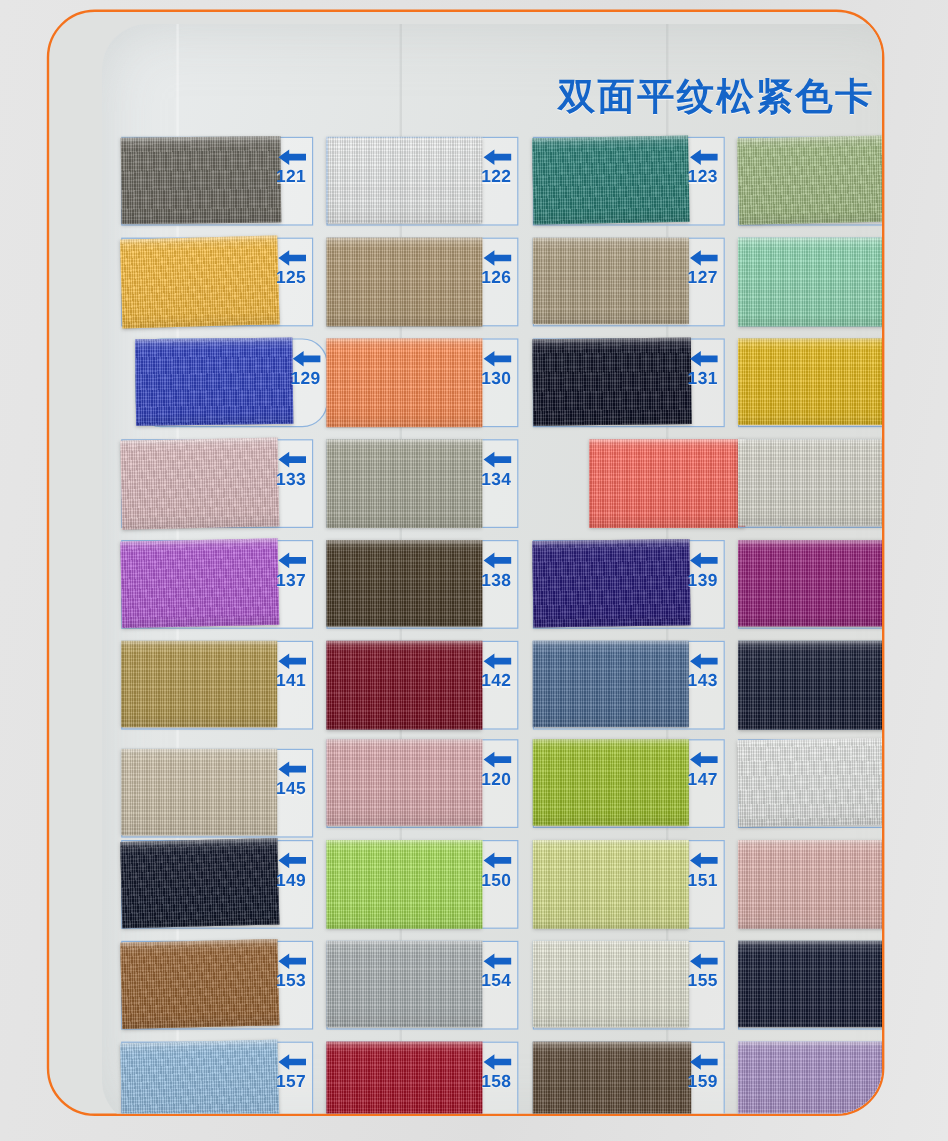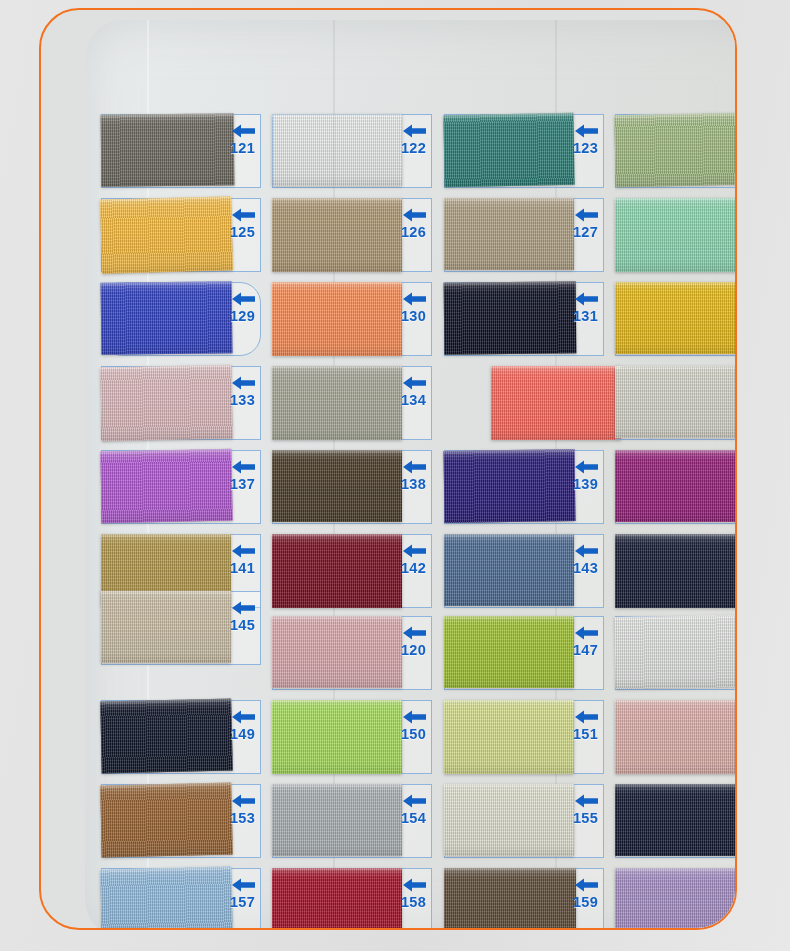--- a/index.html
+++ b/index.html
@@ -108,20 +108,21 @@
 
 <div id="backdrop"></div>
 
 <div id="card-frame">
   <div id="card-paper">
     <div class="crease" style="left:62px;"></div>
     <div class="crease c2" style="left:248px;"></div>
     <div class="crease c2" style="left:470px;"></div>
   </div>
 
+  <div id="title">双面平纹松紧色卡</div>
 
   <div id="grid">
       <div class="cell" style="left: 0px; top: 0px;">
         <div class="swatch" style="background: rgb(109, 106, 97); width: 133px; height: 72px; transform: rotate(-0.6deg);"></div>
         <div class="arrow-wrap">
           <svg class="arrow-icon" width="25" height="16" viewBox="0 0 25 16">
             <path d="M1 8 L10 1.5 L10 5.2 L24 5.2 L24 10.8 L10 10.8 L10 14.5 Z" fill="#1461c6"></path>
           </svg>
           <span class="code">121</span>
         </div>
@@ -170,21 +171,21 @@
         <div class="arrow-wrap">
           <svg class="arrow-icon" width="25" height="16" viewBox="0 0 25 16">
             <path d="M1 8 L10 1.5 L10 5.2 L24 5.2 L24 10.8 L10 10.8 L10 14.5 Z" fill="#1461c6"></path>
           </svg>
           <span class="code">127</span>
         </div>
       </div>
       <div class="cell" style="left: 514px; top: 84px;">
         <div class="swatch" style="background: rgb(143, 217, 180); width: 130px; height: 74px;"></div>
       </div>
-      <div class="cell" style="left: 0px; top: 168px; border-radius: 21px;">
+      <div class="cell" style="left: 12px; top: 168px; border-radius: 21px;">
         <div class="swatch" style="background: rgb(50, 67, 196); width: 131px; height: 72px; transform: rotate(-0.7deg);"></div>
         <div class="arrow-wrap">
           <svg class="arrow-icon" width="25" height="16" viewBox="0 0 25 16">
             <path d="M1 8 L10 1.5 L10 5.2 L24 5.2 L24 10.8 L10 10.8 L10 14.5 Z" fill="#1461c6"></path>
           </svg>
           <span class="code">129</span>
         </div>
       </div>
       <div class="cell" style="left: 171px; top: 168px;">
         <div class="swatch" style="background: rgb(255, 140, 82); width: 130px; height: 74px;"></div>
@@ -290,21 +291,21 @@
         <div class="arrow-wrap">
           <svg class="arrow-icon" width="25" height="16" viewBox="0 0 25 16">
             <path d="M1 8 L10 1.5 L10 5.2 L24 5.2 L24 10.8 L10 10.8 L10 14.5 Z" fill="#1461c6"></path>
           </svg>
           <span class="code">143</span>
         </div>
       </div>
       <div class="cell" style="left: 514px; top: 420px;">
         <div class="swatch" style="background: rgb(22, 28, 52); width: 130px; height: 74px;"></div>
       </div>
-      <div class="cell" style="left: 0px; top: 477px; padding-left: 12px;">
+      <div class="cell" style="left: 0px; top: 510px; padding-left: 12px;">
         <div class="swatch" style="background: rgb(205, 193, 169); width: 130px; height: 72px;"></div>
         <div class="arrow-wrap">
           <svg class="arrow-icon" width="25" height="16" viewBox="0 0 25 16">
             <path d="M1 8 L10 1.5 L10 5.2 L24 5.2 L24 10.8 L10 10.8 L10 14.5 Z" fill="#1461c6"></path>
           </svg>
           <span class="code">145</span>
         </div>
       </div>
       <div class="cell" style="left: 171px; top: 502px;">
         <div class="swatch" style="background: rgb(220, 170, 174); width: 130px; height: 72px;"></div>

